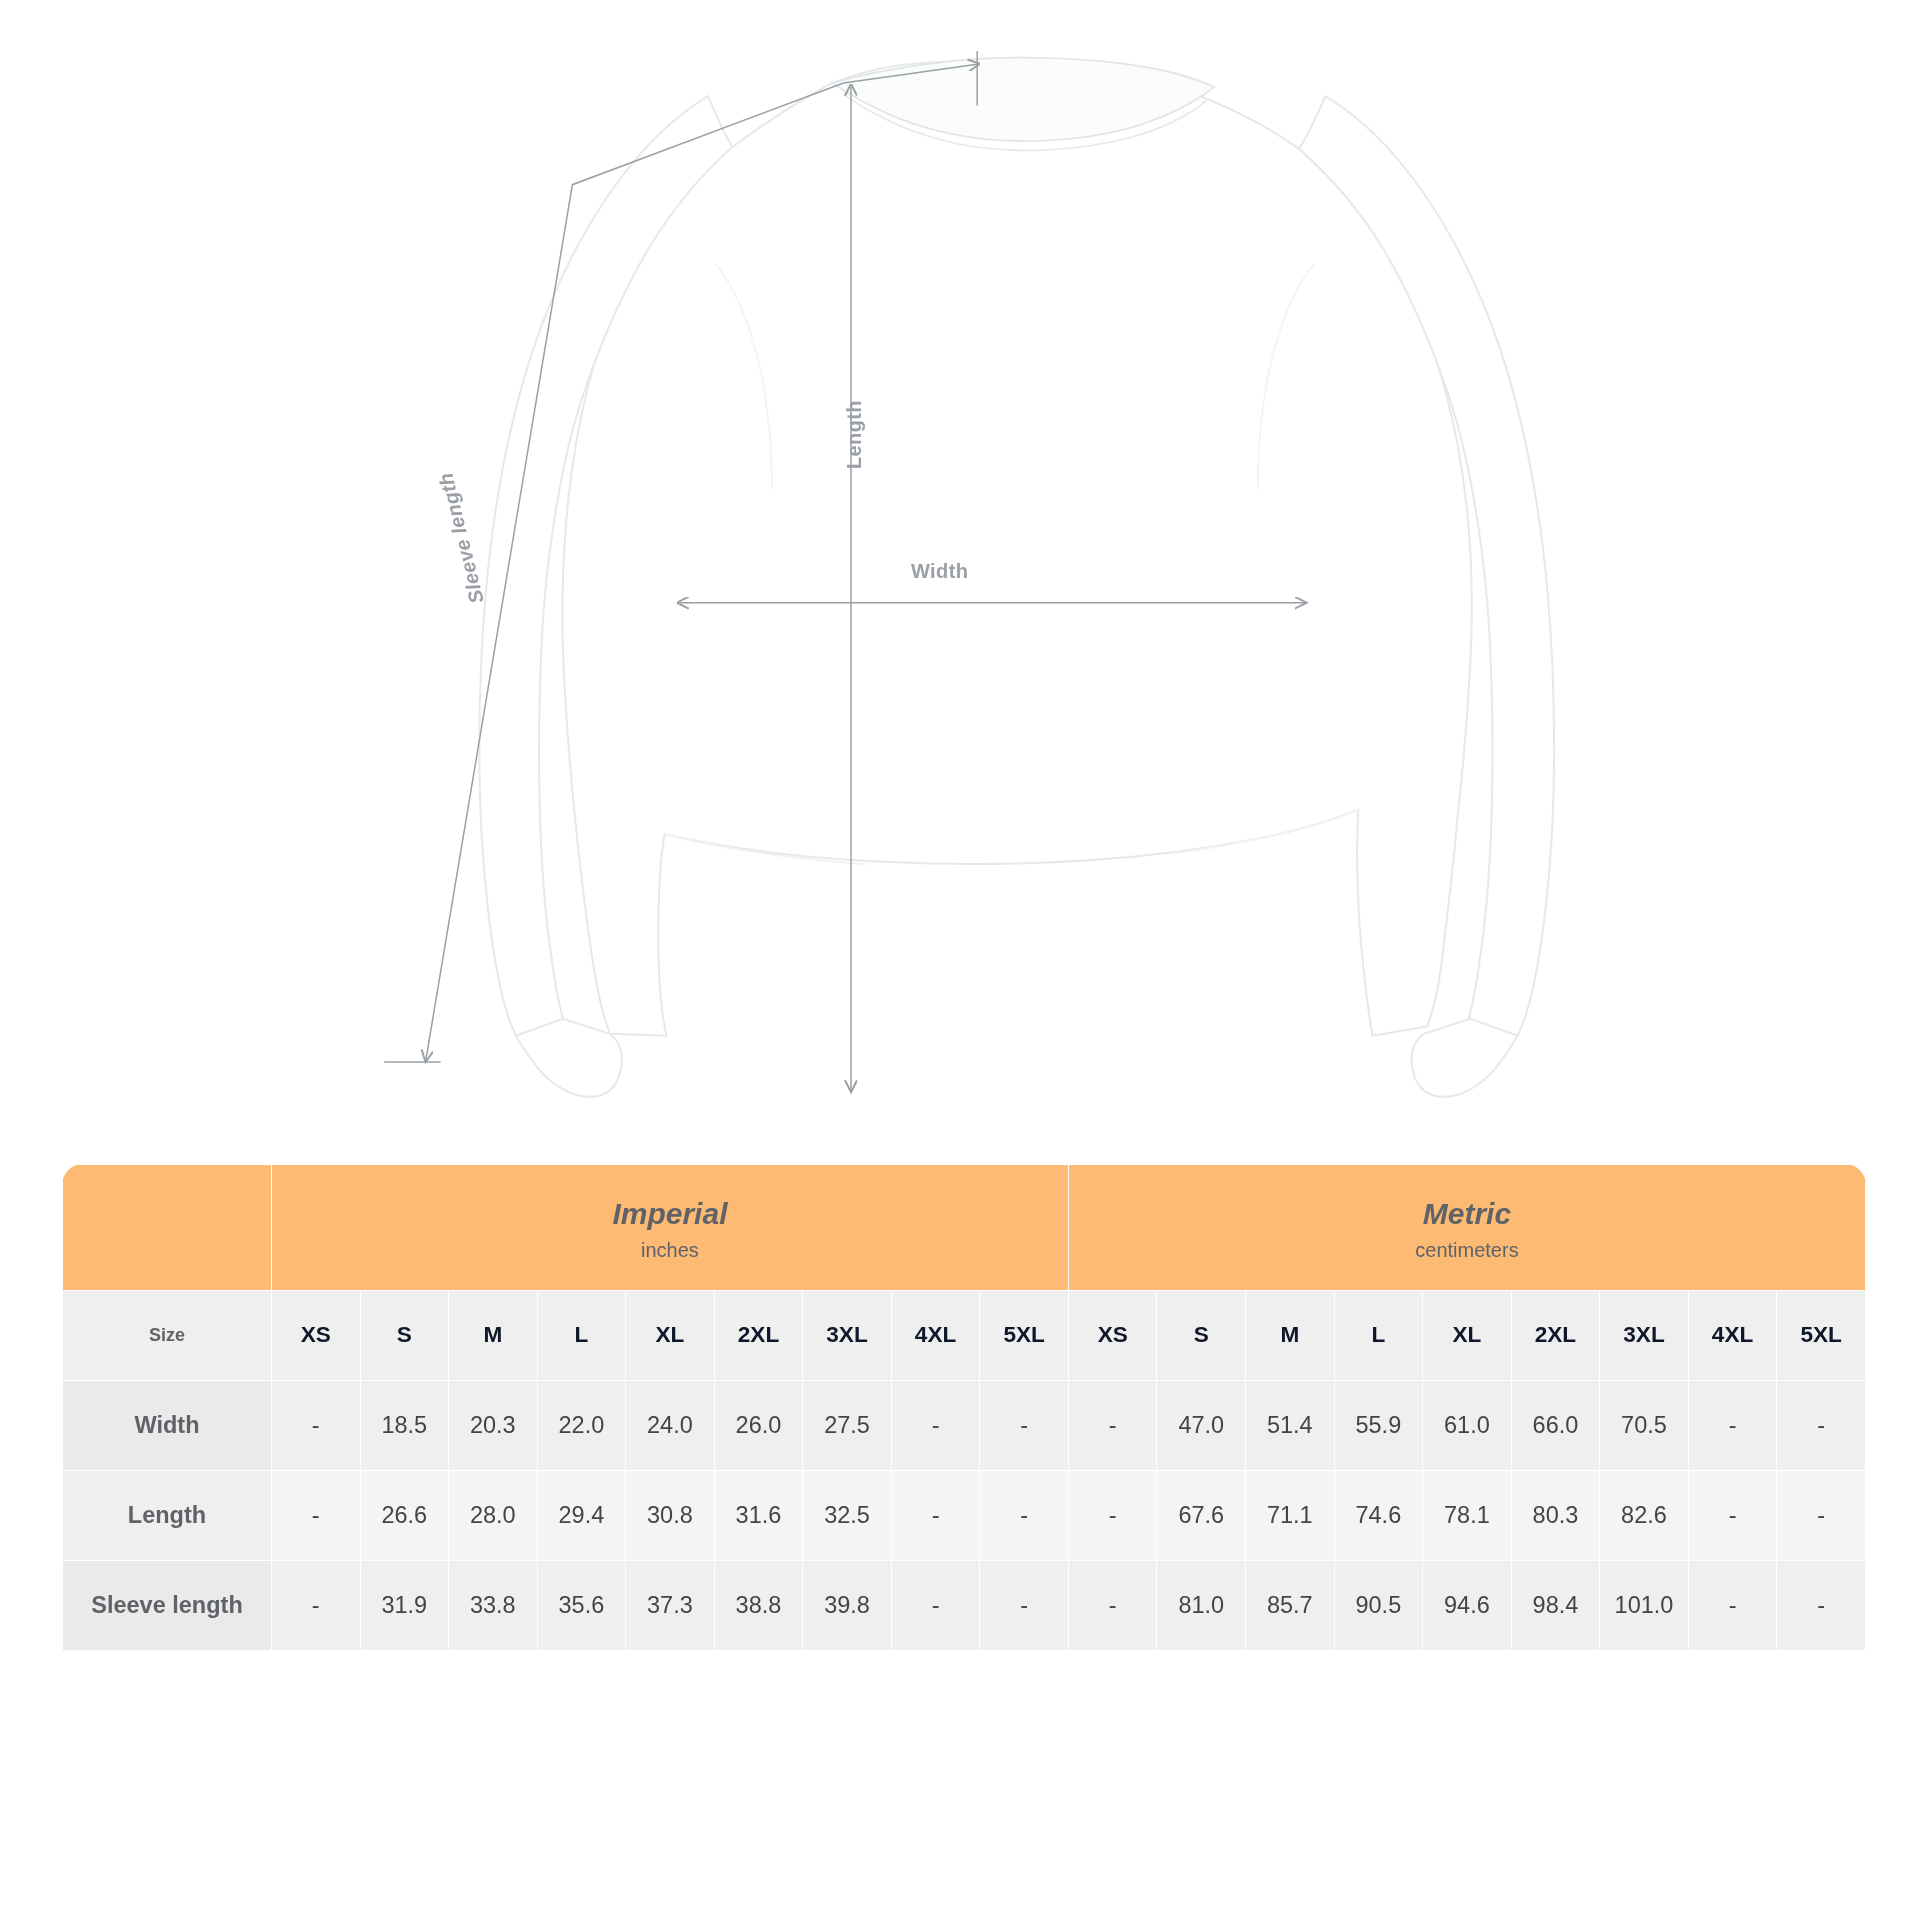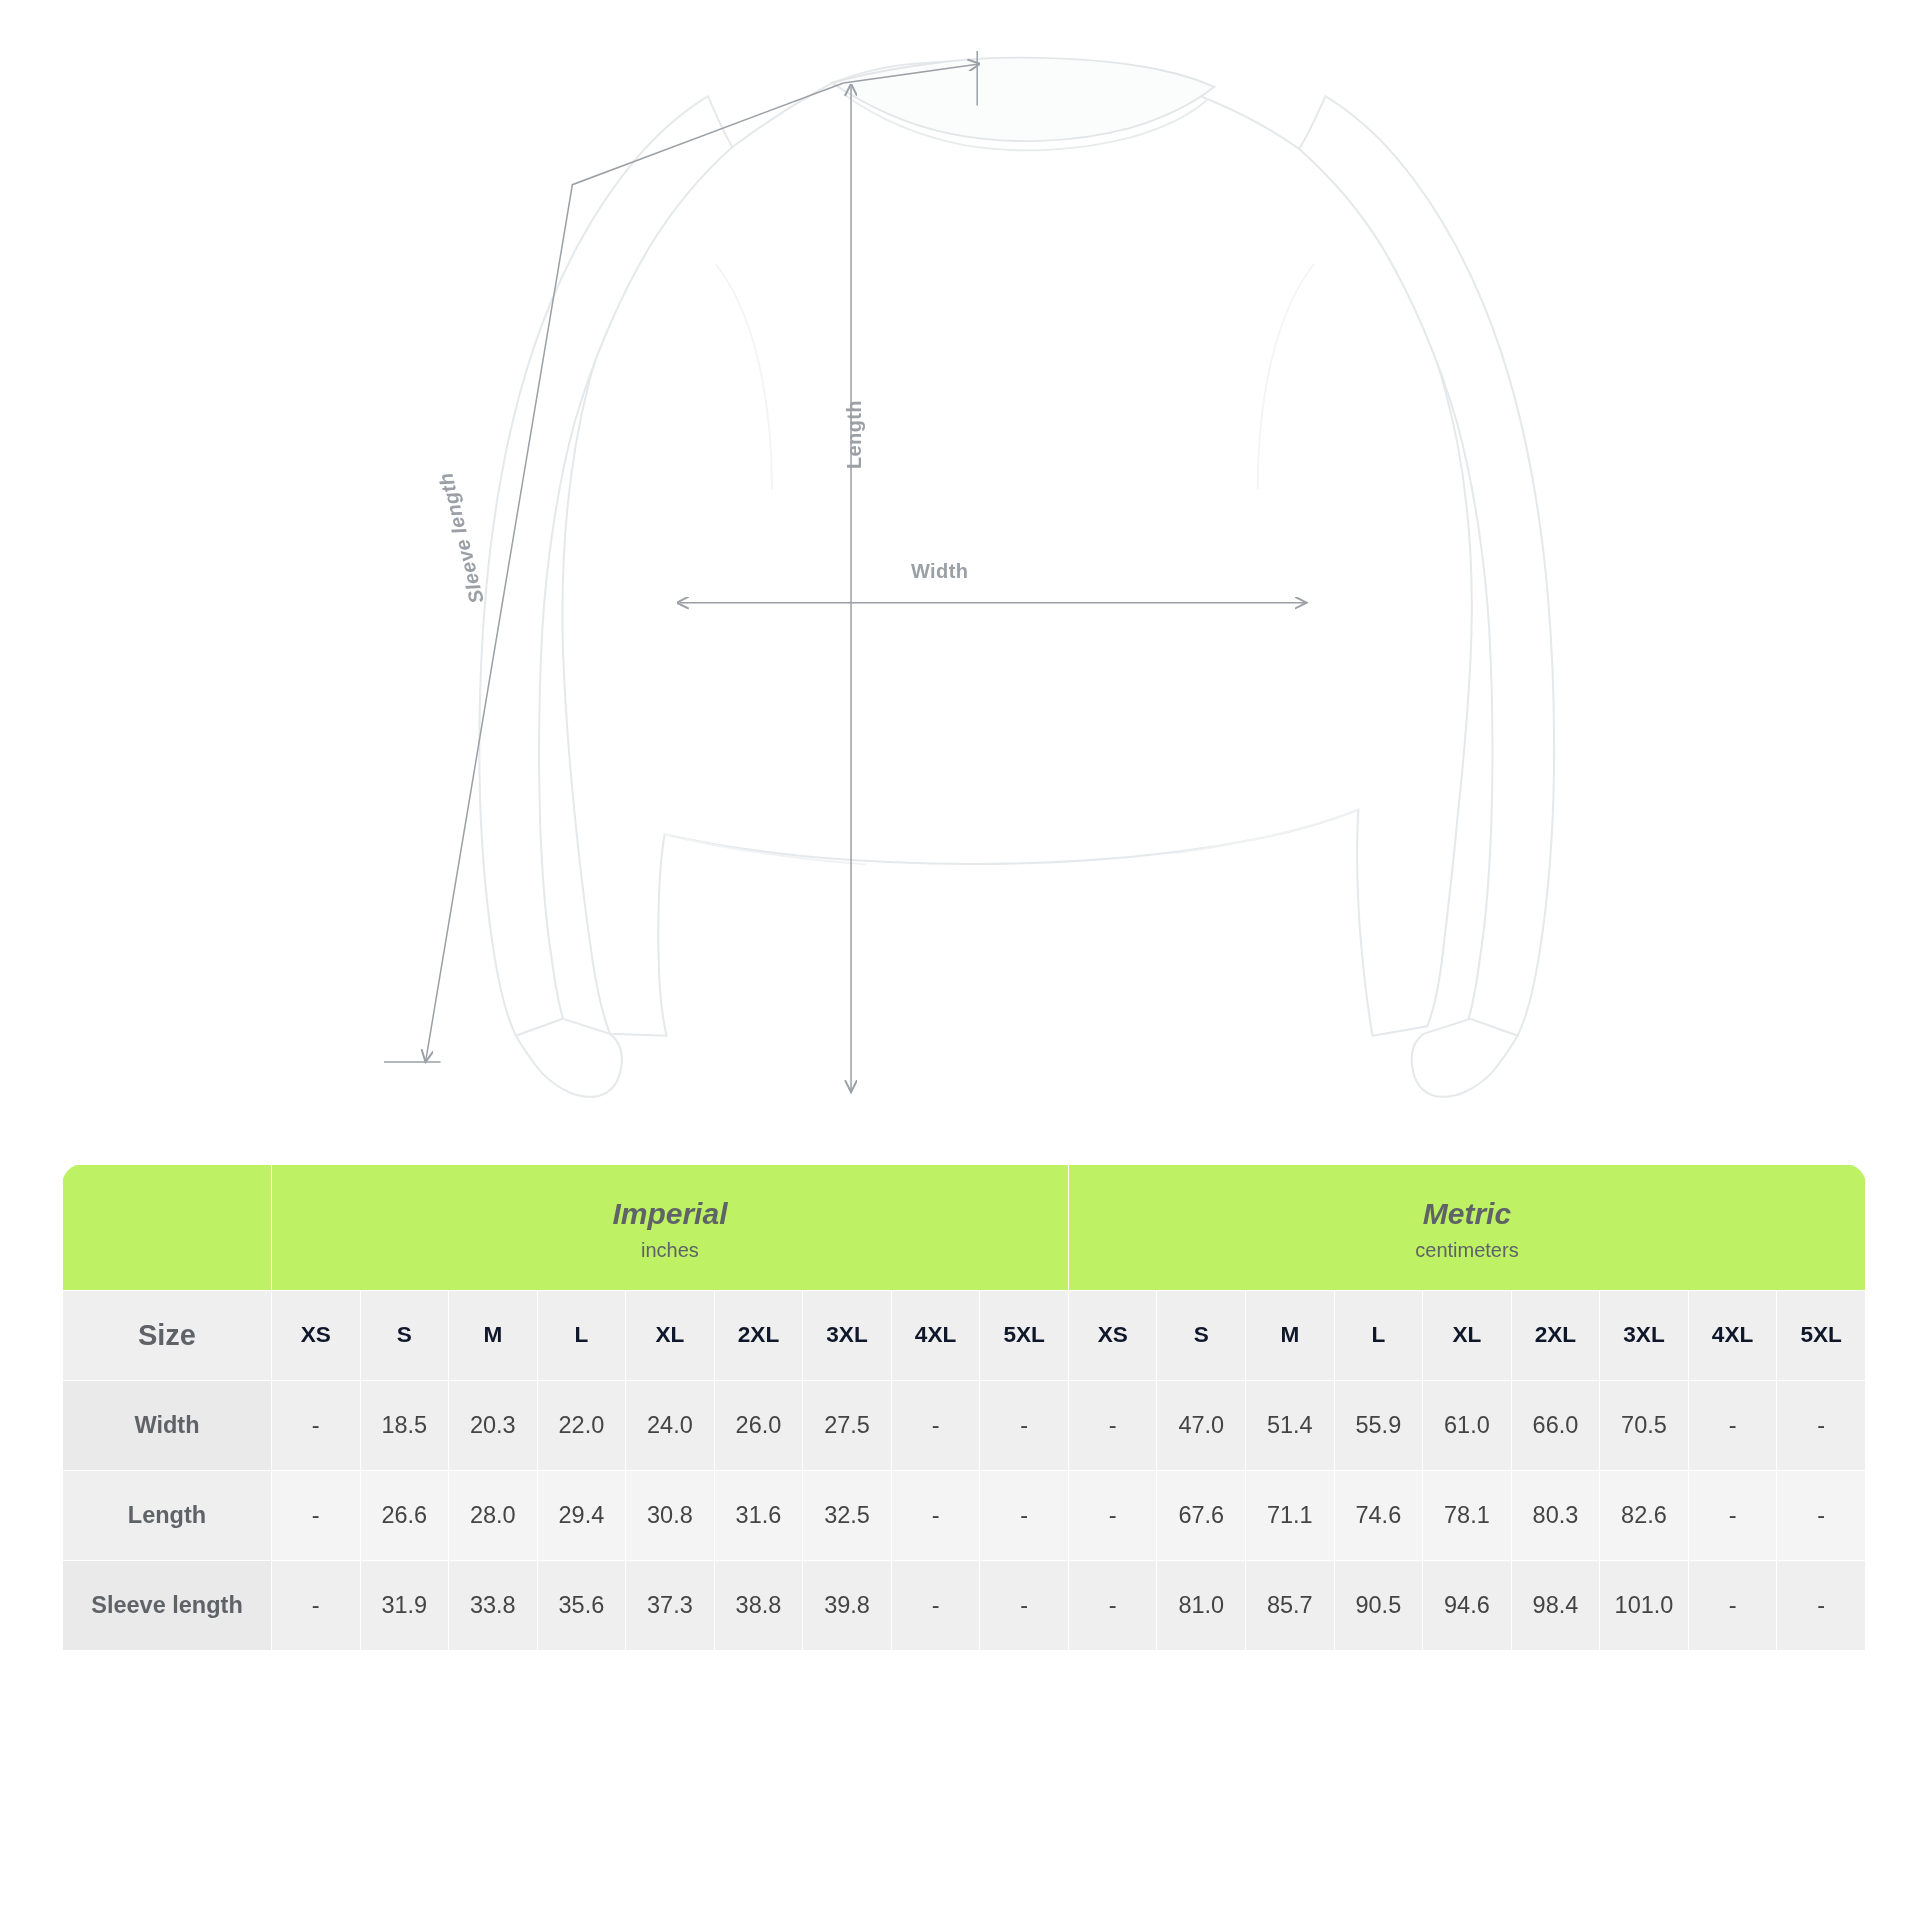--- a/index.html
+++ b/index.html
@@ -87,21 +87,21 @@
     border-collapse: collapse;
     width: 100%;
     table-layout: fixed;
   }
   table.size-chart th, table.size-chart td {
     border: 0.9px solid #ffffff;
     text-align: center;
     vertical-align: middle;
   }
   .unit-row td {
-    background: #bef264;
+    background: #fdba74;
     padding: 32px 0 28px 0;
     border: none;
   }
   .unit-name {
     font-size: 30px;
     font-weight: bold;
     font-style: italic;
     color: #5f6368;
   }
   .unit-sub {
@@ -110,21 +110,21 @@
     margin-top: 7.5px;
   }
   .head-row th {
     background: #efefef;
     color: #0f172a;
     font-size: 22.6px;
     font-weight: bold;
     height: 90px;
   }
   .head-row th.row-head-cell {
-    font-size: 29px;
+    font-size: 18px;
   }
   tbody tr td {
     height: 90px;
     font-size: 23.5px;
     color: #444444;
     background: #f4f4f4;
   }
   tbody tr.alt td {
     background: #efefef;
   }

